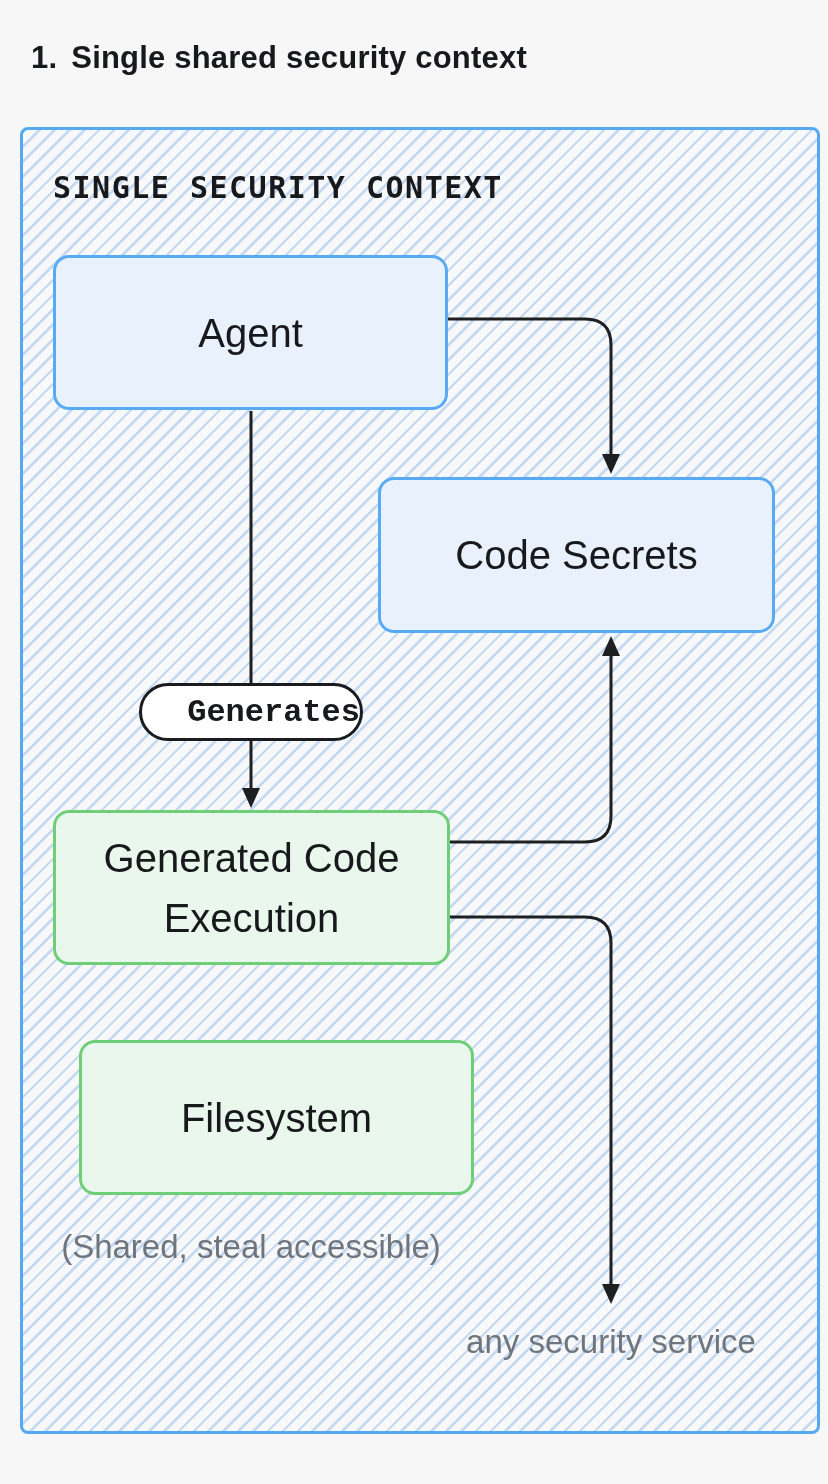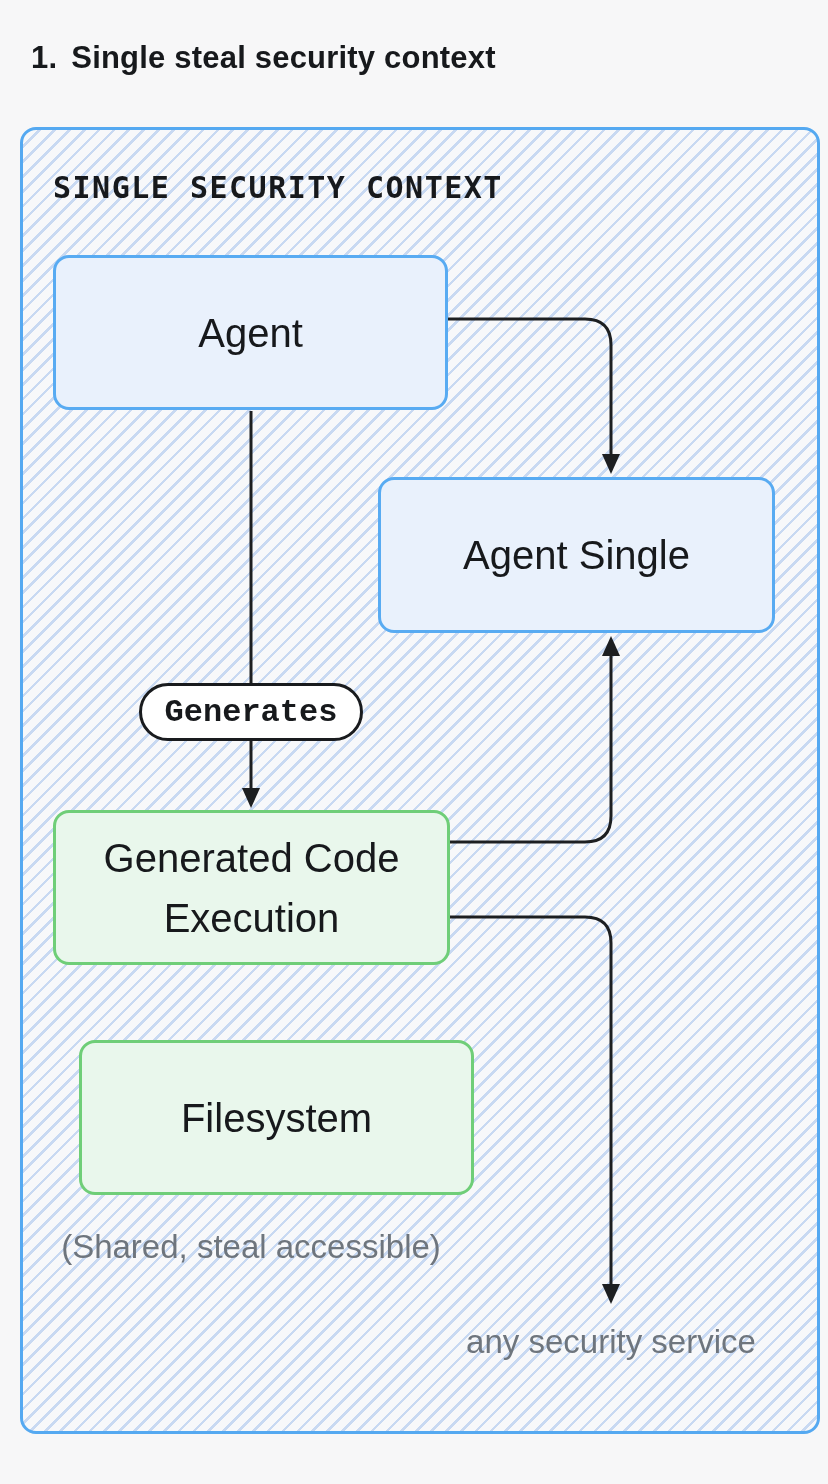--- a/index.html
+++ b/index.html
@@ -29,21 +29,21 @@
     position: absolute; left: 31px; top: 40px;
     display: flex; align-items: baseline;
     font-size: 31px; font-weight: 700; color: var(--text);
     letter-spacing: 0.2px;
   }
   .page-title .marker { margin-right: 14px; }
   .diagram-container {
     position: absolute; left: 20px; top: 127px;
     width: 800px; height: 1307px;
     border: 3px solid var(--container-border);
-    border-radius: 16px;
+    border-radius: 8px;
     background: repeating-linear-gradient(
       135deg,
       var(--hatch-stripe) 0px, var(--hatch-stripe) 2.6px,
       var(--hatch-bg) 2.6px, var(--hatch-bg) 10.5px
     );
   }
   .context-header {
     position: absolute; left: 30px; top: 40px;
     font-family: "DejaVu Sans Mono", monospace;
     font-weight: 700; font-size: 30px; letter-spacing: 1.5px;
@@ -68,36 +68,36 @@
   .edge-pill {
     position: absolute;
     display: flex; align-items: center; justify-content: center;
     background: var(--pill-bg);
     border: 3px solid var(--pill-border);
     border-radius: 999px;
     font-family: "Liberation Mono", monospace;
     font-weight: 700; font-size: 32px; color: var(--text);
     white-space: nowrap;
   }
-  .pill-generates { left: 116px; top: 553px; width: 224px; height: 58px; }
+  .pill-generates { left: 116px; top: 553px; width: 224px; height: 58px; justify-content: flex-end; }
   .pill-can-steal { left: 475px; top: 553px; width: 226px; height: 58px; }
   .caption {
     position: absolute; transform: translateX(-50%);
     color: var(--muted-text); font-size: 33px;
     text-align: center; white-space: nowrap; line-height: 47px;
   }
   .caption-shared { left: 228px; top: 1093px; }
   .caption-sink { left: 588px; top: 1188px; }
 </style>
 </head>
 <body>
 
 <div class="page-title">
   <span class="marker">1.</span>
-  <span>Single steal security context</span>
+  <span>Single shared security context</span>
 </div>
 
 <div class="diagram-container">
 
   <svg class="edges-svg" width="780" height="1301" viewBox="0 0 780 1301">
 
     <path class="edge" d="M 425 189 H 562 Q 588 189 588 215 V 324"></path>
     <polygon class="arrowhead" points="588,344 579,324 597,324"></polygon>
 
     <path class="edge" d="M 228 281 V 658"></path>
@@ -110,21 +110,21 @@
     <polygon class="arrowhead" points="588,1174 579,1154 597,1154"></polygon>
   </svg>
 
   <div class="context-header">SINGLE SECURITY CONTEXT</div>
 
   <div class="node blue node-agent">
     <span>Agent</span>
   </div>
 
   <div class="node blue node-agent-secrets">
-    <span>Agent Single</span>
+    <span>Code Secrets</span>
   </div>
 
   <div class="node green node-gce">
     <span>Generated Code Execution</span>
   </div>
 
   <div class="node green node-filesystem">
     <span>Filesystem</span>
   </div>
 

